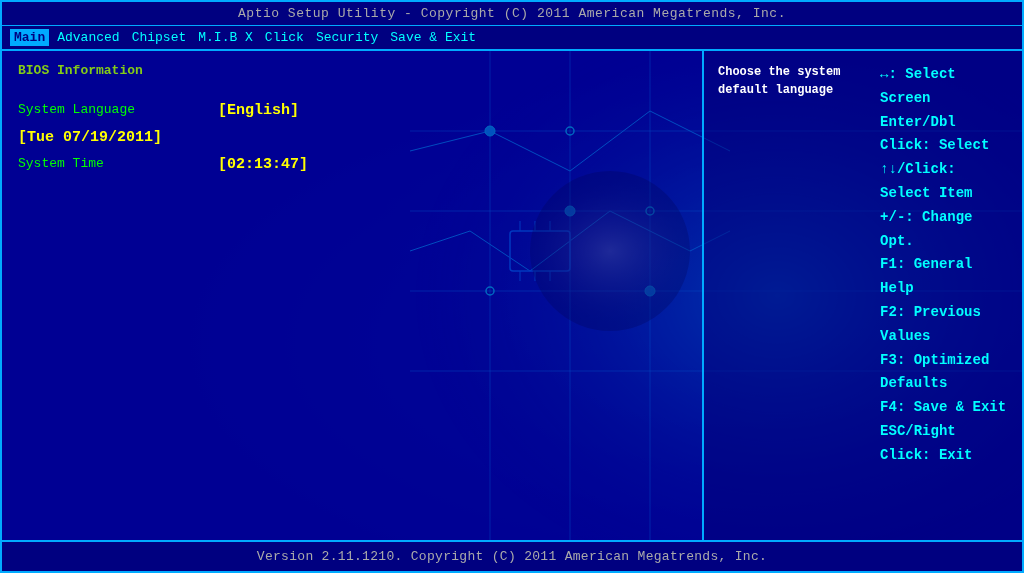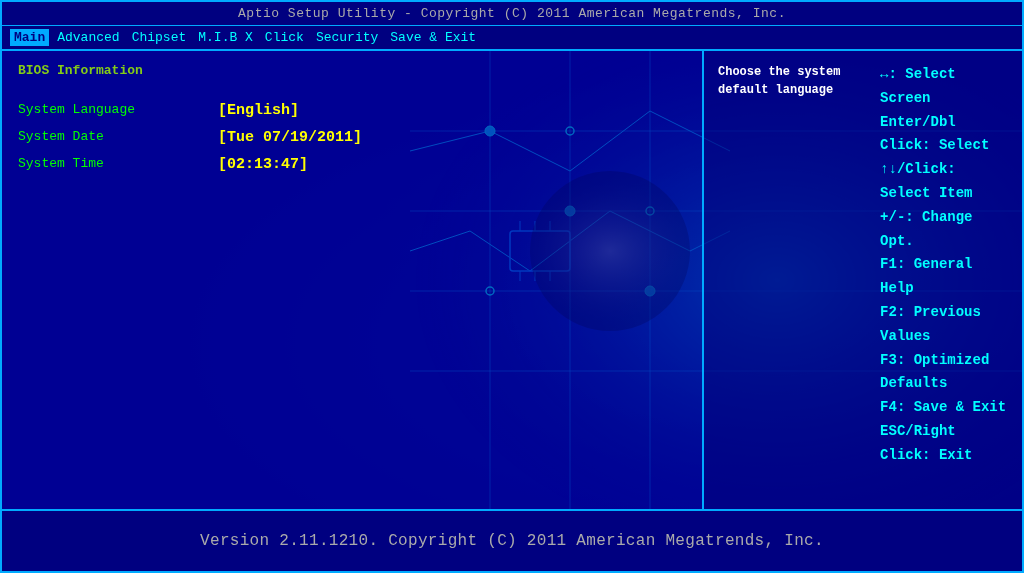--- a/index.html
+++ b/index.html
@@ -147,23 +147,23 @@
       color: #00ffff;
       font-size: 14px;
       line-height: 1.7;
       font-weight: bold;
     }
 
     
     .footer {
       background: #000080;
       text-align: center;
-      padding: 21px 0;
+      padding: 7px 0;
       color: #aaaaaa;
-      font-size: 16px;
+      font-size: 13px;
       letter-spacing: 0.3px;
     }
   </style>
 </head>
 <body>
 
 <div class="bg-overlay"></div>
 <div class="main-container">
 
   <div class="title-bar">
@@ -231,21 +231,20 @@
 
     <div class="left-panel">
       <div class="bios-info-title">BIOS Information</div>
 
       <div class="field-row">
         <span class="field-label">System Language</span>
         <span class="field-value">[English]</span>
       </div>
 
       <div class="field-row">
-        <span class="field-label">System Date</span>
         <span class="field-value">[Tue 07/19/2011]</span>
       </div>
 
       <div class="field-row">
         <span class="field-label">System Time</span>
         <span class="field-value">[02:13:47]</span>
       </div>
     </div>
 
     <div class="right-panel">

